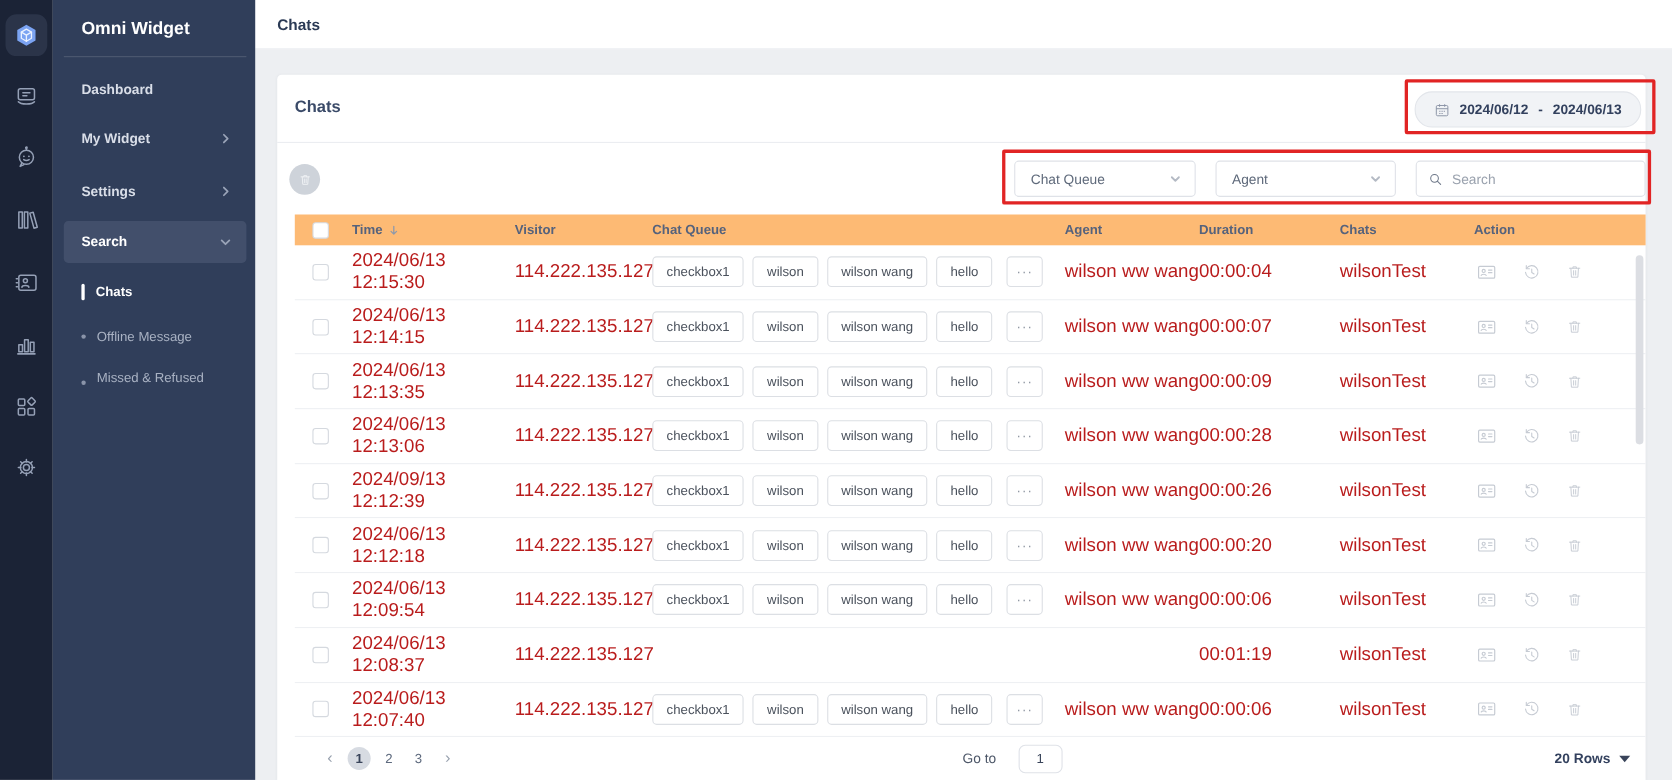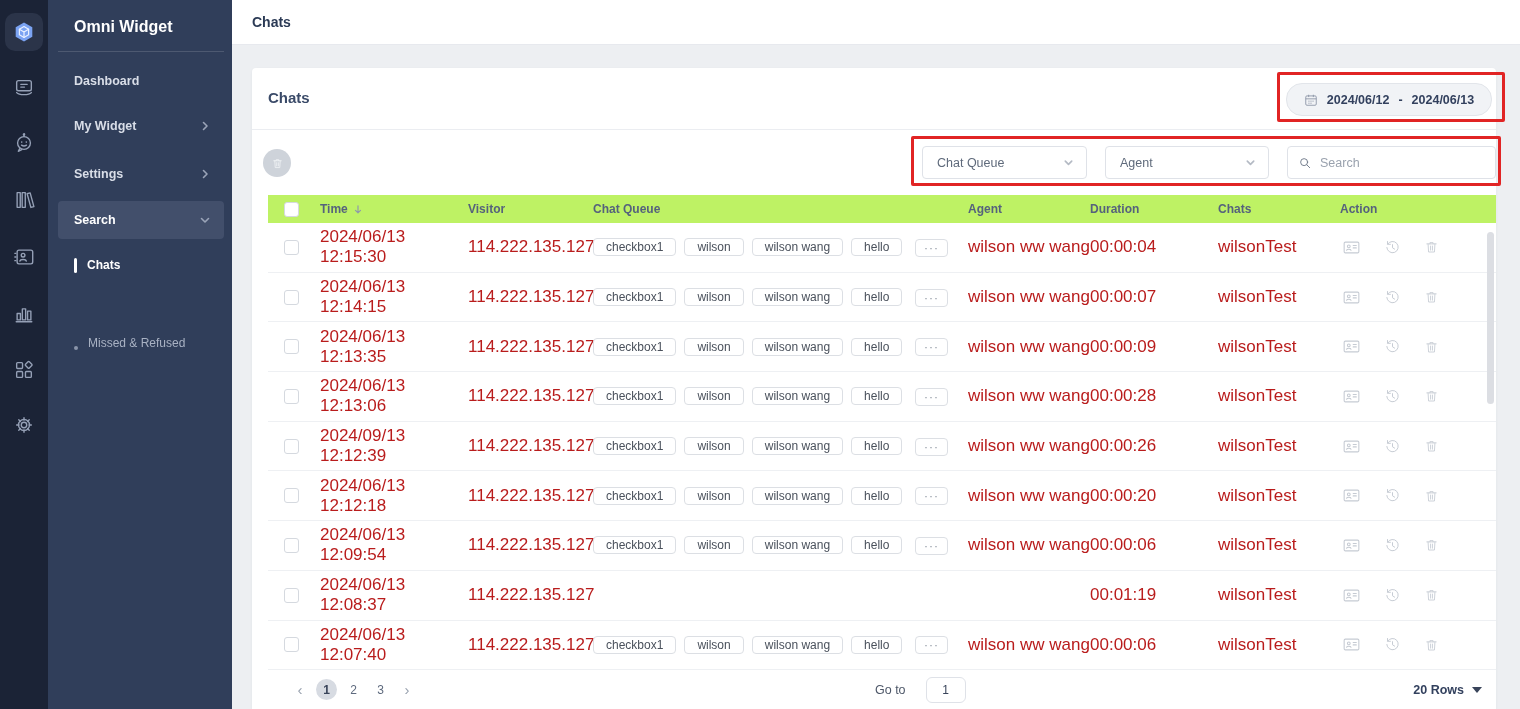--- a/index.html
+++ b/index.html
@@ -49,31 +49,31 @@
   .select-box .caret { margin-left:auto; }
   .select-box .caret svg { stroke:#b4bac4; fill:none; stroke-width:1.8; stroke-linecap:round; stroke-linejoin:round; }
   .search-box { position:absolute; top:16px; height:33px; border:1px solid #dfe2e8; border-radius:4px; background:#fff; display:flex; align-items:center; padding:0 10px; }
   .search-box svg { stroke:#6d7避788; stroke:#6d7788; fill:none; stroke-width:1.6; stroke-linecap:round; }
   .search-box input { border:none; outline:none; flex:1; margin-left:8px; font-size:12.5px; color:#333; font-family:"Liberation Sans",sans-serif; }
   .search-box input::placeholder { color:#9aa2ae; }
 
   
   .table-area { position:absolute; top:127px; left:16px; width:1228px; }
   .t-grid { display:grid; grid-template-columns:52px 148px 125px 375px 122px 128px 122px 156px; align-items:center; }
-  .t-head { height:28px; background:#bef264; }
+  .t-head { height:28px; background:#fdba74; }
   .t-head .th { font-size:12px; font-weight:bold; color:#55627c; display:flex; align-items:center; }
   .t-row { height:49.7px; border-bottom:1px solid #eef0f3; }
   .cell-check { padding-left:16px; }
   .checkbox { width:15px; height:15px; border:1.5px solid #d5d9df; border-radius:3px; background:#ffffff; cursor:pointer; }
   .sort-icon { margin-left:5px; }
   .sort-icon svg { stroke:#8e99ab; fill:none; stroke-width:1.4; stroke-linecap:round; stroke-linejoin:round; }
   .cell-text { font-size:17px; color:#b91c1c; }
   .tags-cell { display:flex; align-items:center; padding-right:20px; }
   .tags-wrap { display:flex; align-items:center; gap:8px; }
-  .tag { height:18px; display:inline-flex; align-items:center; padding:0 12px; border:1px solid #dcdfe4; border-radius:4px; font-size:12px; color:#4a515c; background:#fff; white-space:nowrap; }
+  .tag { height:28px; display:inline-flex; align-items:center; padding:0 12px; border:1px solid #dcdfe4; border-radius:4px; font-size:12px; color:#4a515c; background:#fff; white-space:nowrap; }
   .tag.more { margin-left:auto; padding:0 8px; color:#8b939f; letter-spacing:1px; cursor:pointer; }
   .actions-cell { display:flex; align-items:center; gap:23px; padding-left:2px; }
   .actions-cell .act { cursor:pointer; }
   .actions-cell svg { stroke:#c6cbd3; fill:none; stroke-width:1.4; stroke-linecap:round; stroke-linejoin:round; }
 
   
   .pagination { position:absolute; left:16px; bottom:0; width:1228px; height:39px; }
   .pager { position:absolute; left:22px; top:0; height:39px; display:flex; align-items:center; gap:6px; }
   .page-arrow { width:20px; height:20px; display:flex; align-items:center; justify-content:center; font-size:15px; color:#98a1ae; cursor:pointer; }
   .page-num { width:21px; height:21px; border-radius:50%; display:flex; align-items:center; justify-content:center; font-size:12px; color:#5e6a7e; cursor:pointer; }
@@ -207,20 +207,24 @@
     <span class="chev">
       <svg width="10" height="10" viewBox="0 0 10 10">
           <polyline points="1.5,3.5 5,7 8.5,3.5"></polyline>
         </svg>
     </span>
   </div>
 
   <div class="submenu-item active" style="top:252px;">
     <span class="bar"></span>
     <span>Chats</span>
+  </div>
+  <div class="submenu-item" style="top:293px;">
+    <span class="dot"></span>
+    <span>Offline Message</span>
   </div>
   <div class="submenu-item" style="top:324px;align-items:flex-end;">
     <span class="dot"></span>
     <span>Missed &amp; Refused</span>
   </div>
 </div>
 
 <div class="main">
   <div class="topbar">
     <span class="topbar-title">Chats</span>

